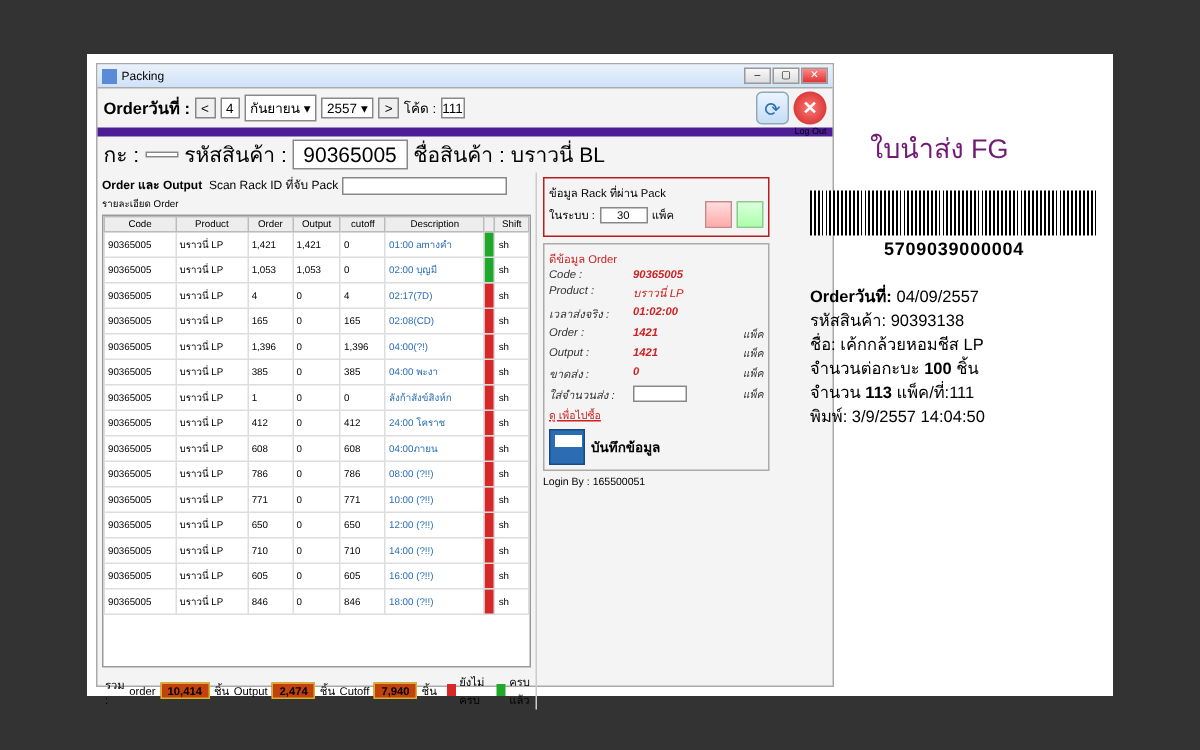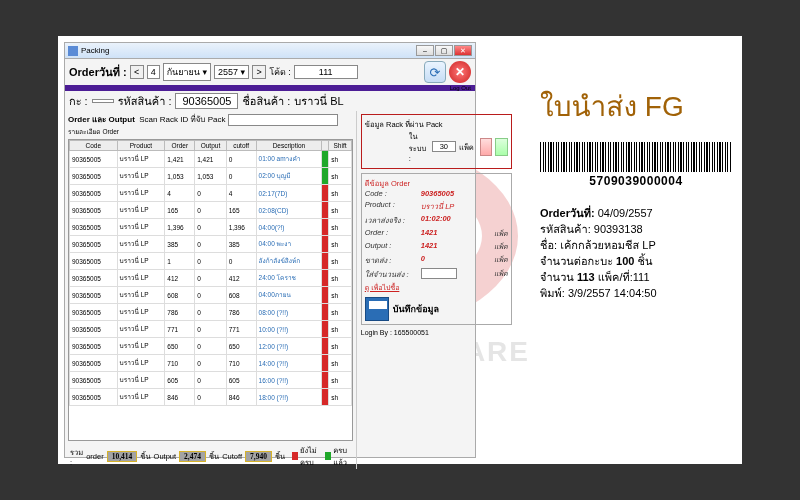--- a/index.html
+++ b/index.html
@@ -1,72 +1,72 @@
 <!DOCTYPE html>
 <html><head>
 <meta charset="utf-8">
 <style>
 * { box-sizing: border-box; margin: 0; padding: 0; font-family: Tahoma, sans-serif; }
 body { background: #333; width: 800px; height: 500px; position: relative; overflow: hidden; }
 .canvas { position: absolute; left: 58px; top: 36px; width: 684px; height: 428px; background: #fff; }
 .watermark { position: absolute; left: 0; top: 0; width: 684px; height: 428px; pointer-events: none; z-index: 1; overflow: hidden; }
 .watermark .ring { position: absolute; left: 200px; top: 110px; width: 260px; height: 180px; border: 36px solid rgba(200,0,0,0.18); border-radius: 50%; }
 .watermark .txt { position: absolute; left: 100px; top: 300px; font-size: 28px; font-weight: bold; color: rgba(150,150,150,0.25); letter-spacing: 2px; }
-.win { position: absolute; left: 6px; top: 6px; width: 412px; height: 416px; background: #f4f4f4; border: 1px solid #aaa; z-index: 2; }
+.win { position: absolute; left: 6px; top: 6px; width: 492px; height: 416px; background: #f4f4f4; border: 1px solid #aaa; z-index: 2; }
 .titlebar { height: 16px; background: linear-gradient(#eaf2fb,#cfe2f7); border-bottom: 1px solid #aaa; display: flex; align-items: center; padding: 0 3px; font-size: 8px; }
 .titlebar .ticon { width: 10px; height: 10px; background: #5a8bd6; margin-right: 3px; }
 .titlebar .wbtns { margin-left: auto; display: flex; gap: 1px; }
 .titlebar .wbtn { width: 18px; height: 11px; background: linear-gradient(#f8f8f8,#ddd); border: 1px solid #999; font-size: 7px; text-align: center; line-height: 9px; }
 .titlebar .wbtn.close { background: linear-gradient(#f88,#d33); color: #fff; }
 .toprow { display: flex; align-items: center; padding: 2px 4px; border-bottom: 6px solid #4c1d95; font-size: 9px; gap: 3px; }
 .toprow .lbl { font-weight: bold; font-size: 11px; }
 .toprow .nav { width: 14px; height: 14px; border: 1px solid #888; background: #f0f0f0; text-align: center; line-height: 12px; cursor: pointer; }
 .toprow .datefld { border: 1px solid #888; padding: 1px 3px; background: #fff; font-size: 9px; }
-.toprow .codebox { border: 1px solid #888; background: #fff; padding: 1px 24px; font-size: 9px; }
+.toprow .codebox { border: 1px solid #888; background: #fff; padding: 1px 0; font-size: 9px; }
 .toprow .refresh { width: 22px; height: 22px; border-radius: 4px; background: linear-gradient(#eaf4ff,#c6ddf5); border: 1px solid #8ab; display: flex; align-items: center; justify-content: center; color: #2a6db5; font-size: 13px; }
 .toprow .logout { width: 22px; height: 22px; border-radius: 11px; background: radial-gradient(#f77,#c22); color: #fff; font-size: 12px; text-align: center; line-height: 22px; font-weight: bold; }
 .logoutlbl { font-size: 6px; position: absolute; right: 4px; top: 42px; }
-.row2 { display: flex; align-items: center; padding: 1px 4px; font-size: 11px; gap: 4px; }
+.row2 { display: flex; align-items: center; padding: 1px 4px; font-size: 14px; gap: 4px; }
 .row2 .fld { border: 1px solid #888; background: #fff; padding: 1px 6px; }
 .content { display: flex; height: 358px; }
 .leftpane { width: 292px; padding: 2px 3px; font-size: 7px; }
 .leftpane .hdr { font-size: 8px; margin-bottom: 1px; }
 .scanbox { border: 1px solid #888; background: #fff; width: 110px; height: 12px; display: inline-block; vertical-align: middle; }
 .tablewrap { border: 1px solid #999; background: #fff; height: 302px; overflow: hidden; margin-top: 2px; }
 table.grid { width: 100%; border-collapse: collapse; font-size: 6.5px; }
 table.grid th { background: #ededed; border: 1px solid #bbb; padding: 1px; font-weight: normal; }
 table.grid td { border: 1px solid #ddd; padding: 1px 2px; height: 17px; }
 table.grid td.desc { color: #2a6db5; }
 table.grid td.bar { width: 7px; padding: 0; }
 .bar.red { background: #d62828; }
 .bar.green { background: #1fa82a; }
 .totals { font-size: 7.5px; padding: 3px 2px; display: flex; align-items: center; gap: 3px; }
-.totals .num { background: #a3a3a3; border: 1px solid #d6b22a; padding: 0 4px; font-weight: bold; font-family: Liberation Serif, serif; }
+.totals .num { background: #c2410c; border: 1px solid #d6b22a; padding: 0 4px; font-weight: bold; }
 .legend { display: inline-flex; align-items: center; gap: 2px; margin-left: 4px; }
 .legend .sw { width: 10px; height: 8px; }
 .rightpane { width: 160px; padding: 3px 4px; font-size: 7.5px; border-left: 1px solid #ccc; }
 .rackbox { border: 1px solid #b91c1c; padding: 3px; margin-bottom: 4px; }
-.rackbox .row { display: flex; align-items: center; gap: 3px; margin-bottom: 2px; margin-left: 44px; }
+.rackbox .row { display: flex; align-items: center; gap: 3px; margin-bottom: 2px; }
 .rackbox .inp { border: 1px solid #888; background: #fff; padding: 0 4px; width: 32px; text-align: center; }
 .rackbox .icn { width: 18px; height: 18px; background: linear-gradient(#fdd,#faa); border: 1px solid #c88; }
 .rackbox .icn2 { width: 18px; height: 18px; background: linear-gradient(#dfd,#afa); border: 1px solid #8c8; }
 .detail { border: 1px solid #aaa; padding: 3px; }
 .detail .drow { display: flex; margin-bottom: 2px; font-style: italic; }
 .detail .dk { width: 56px; color: #333; }
 .detail .dv { color: #c22; font-weight: bold; }
 .detail .dv2 { color: #c22; }
 .detail .unit { margin-left: auto; color: #333; font-size: 7px; }
 .savebtn { display: flex; align-items: center; gap: 4px; margin-top: 4px; }
 .savebtn .disk { width: 24px; height: 24px; background: #2a6db5; border: 1px solid #174a84; position: relative; }
 .savebtn .disk::before { content: ''; position: absolute; left: 3px; top: 3px; width: 18px; height: 8px; background: #fff; }
 .savebtn .stxt { font-weight: bold; font-size: 9px; }
 .loginby { font-size: 7px; margin-top: 4px; }
 
 .label { position: absolute; right: 10px; top: 48px; width: 192px; z-index: 2; font-size: 11px; }
-.label .title { color: #a16207; font-size: 28px; margin-bottom: 14px; }
+.label .title { color: #701a75; font-size: 18px; margin-bottom: 14px; margin-left: 40px; }
 .barcode { height: 30px; background: repeating-linear-gradient(90deg,#000 0,#000 1.2px,#fff 1.2px,#fff 2.6px); margin-bottom: 2px; }
 .barcodenum { text-align: center; font-weight: bold; font-size: 12px; margin-bottom: 18px; letter-spacing: 0.5px; }
 .label .ln { font-size: 11px; line-height: 1.45; }
 .label .ln b { font-weight: bold; }
 </style>
 </head>
 <body>
 
 <div class="canvas">
   <div class="watermark">

